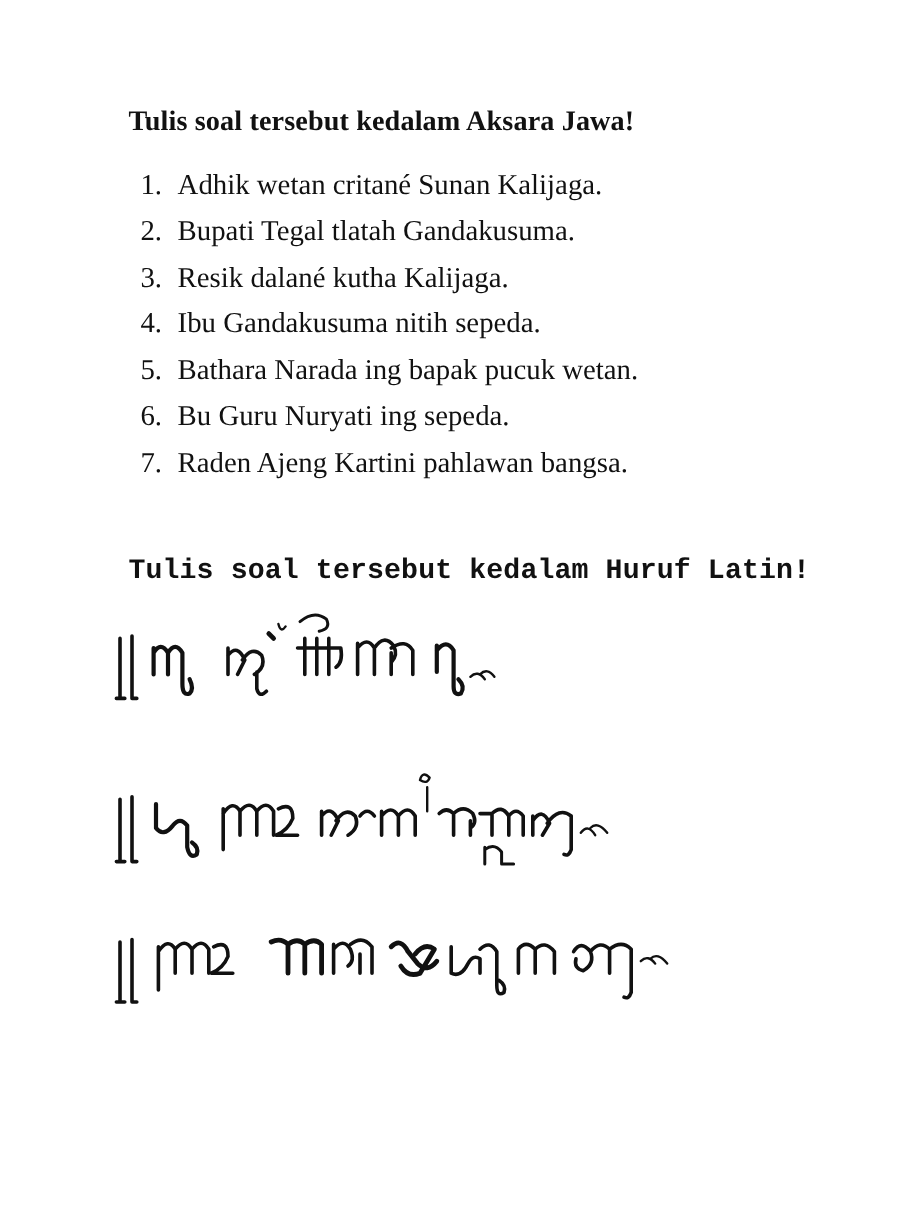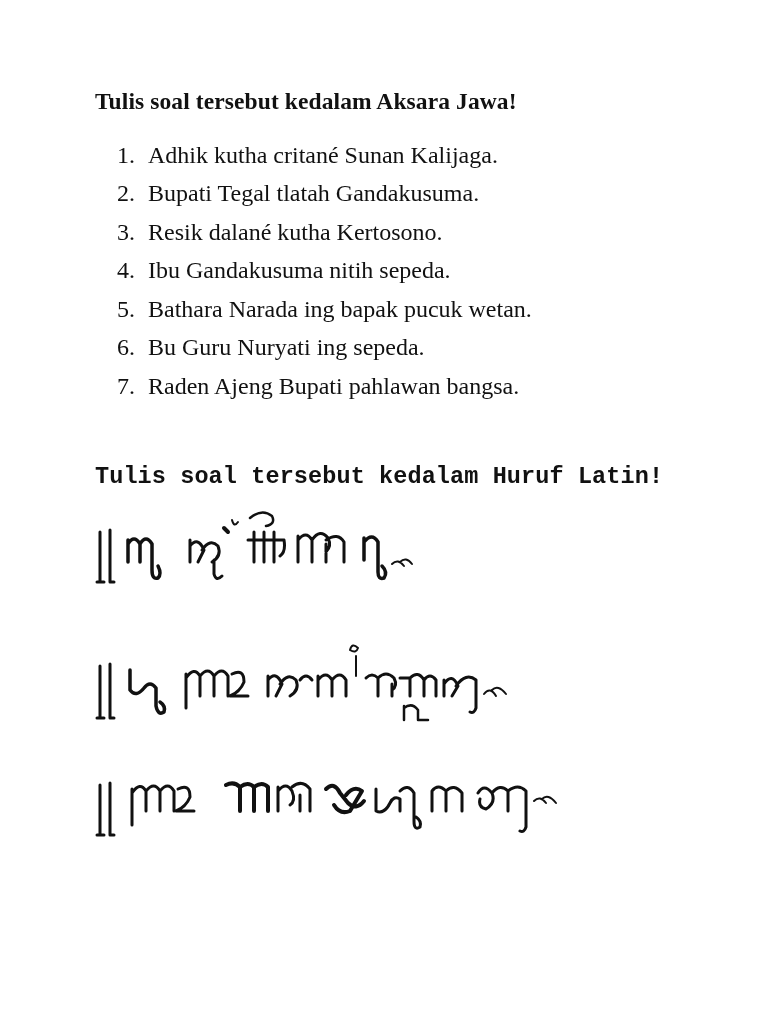--- a/index.html
+++ b/index.html
@@ -1,60 +1,60 @@
 <!DOCTYPE html>
 <html><head>
 <meta charset="utf-8">
 <style>
   html, body { margin:0; padding:0; background:#ffffff; }
   body { width:768px; height:1024px; position:relative; overflow:hidden; color:#111; font-family:"Liberation Serif", "DejaVu Serif", serif; }
-  .heading { position:absolute; left:95px; font-weight:bold; font-size:23.5px; white-space:nowrap; letter-spacing:0.1px; }
+  .heading { position:absolute; left:107px; font-weight:bold; font-size:23.5px; white-space:nowrap; letter-spacing:0.1px; }
   .list { position:absolute; left:0; top:0; }
   .item { position:absolute; font-size:24px; white-space:nowrap; }
   .num { position:absolute; left:117px; }
   .txt { position:absolute; left:148px; }
   .jv { position:absolute; left:0; }
   .jv svg { display:block; }
   .jv path, .jv line { stroke:#111; fill:none; stroke-linecap:round; stroke-linejoin:round; }
 </style>
 </head>
 <body>
 
 <div>
 
   <div class="heading" style="top:88px;">Tulis soal tersebut kedalam Aksara Jawa!</div>
 
   <div class="list">
     <div class="item" style="top:142px;">
       <span class="num">1.</span>
-      <span class="txt">Adhik kutha critané Sunan Kalijaga.</span>
+      <span class="txt">Adhik wetan critané Sunan Kalijaga.</span>
     </div>
     <div class="item" style="top:180px;">
       <span class="num">2.</span>
       <span class="txt">Bupati Tegal tlatah Gandakusuma.</span>
     </div>
     <div class="item" style="top:219px;">
       <span class="num">3.</span>
-      <span class="txt">Resik dalané kutha Kertosono.</span>
+      <span class="txt">Resik dalané kutha Kalijaga.</span>
     </div>
     <div class="item" style="top:257px;">
       <span class="num">4.</span>
       <span class="txt">Ibu Gandakusuma nitih sepeda.</span>
     </div>
     <div class="item" style="top:296px;">
       <span class="num">5.</span>
       <span class="txt">Bathara Narada ing bapak pucuk wetan.</span>
     </div>
     <div class="item" style="top:334px;">
       <span class="num">6.</span>
       <span class="txt">Bu Guru Nuryati ing sepeda.</span>
     </div>
     <div class="item" style="top:373px;">
       <span class="num">7.</span>
-      <span class="txt">Raden Ajeng Bupati pahlawan bangsa.</span>
+      <span class="txt">Raden Ajeng Kartini pahlawan bangsa.</span>
     </div>
   </div>
 
   <div class="heading" style="top:463px;font-family:Liberation Mono, monospace;">Tulis soal tersebut kedalam Huruf Latin!</div>
 
   <div class="jv" style="top:500px;">
     <svg width="768" height="90" viewBox="0 0 768 90">
 
       <path d="M100 32 V82 H104 M100 82 H97" stroke-width="3"></path>
       <path d="M110 30 V82 H114" stroke-width="3"></path>

